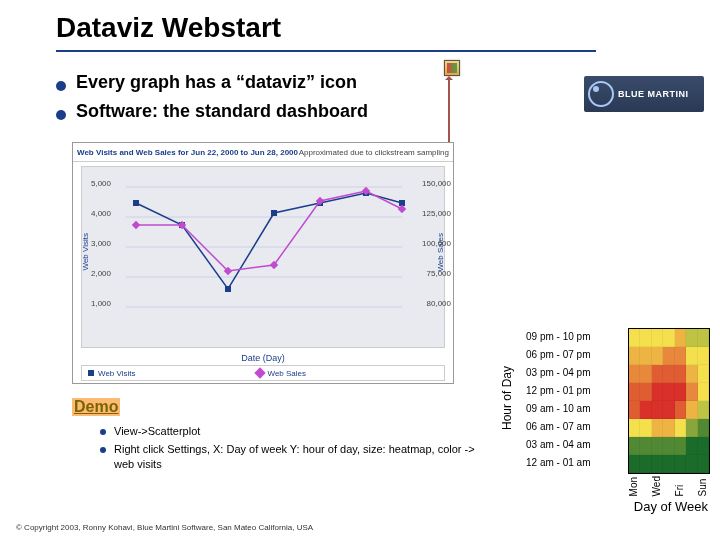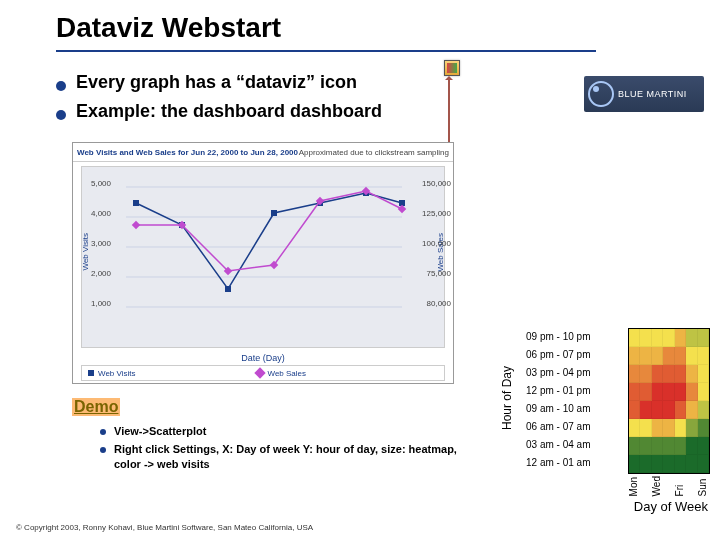--- a/index.html
+++ b/index.html
@@ -6,21 +6,21 @@
 .slide{position:relative;width:720px;height:540px}
 .title{position:absolute;left:56px;top:12px;font-size:28px;font-weight:bold;color:#000}
 .title-underline{position:absolute;left:56px;top:50px;width:540px;height:2px;background:#1a3e8a}
 .bullets{position:absolute;left:56px;top:72px}
 .bullet{display:flex;align-items:center;margin-bottom:8px}
 .dot{width:10px;height:10px;border-radius:50%;background:#1a3e8a;margin-top:6px;margin-right:10px;flex-shrink:0}
 .bullet-text{font-size:18px;font-weight:bold;color:#000}
 .logo{position:absolute;right:16px;top:76px;width:116px;height:36px;background:linear-gradient(#3a4b6b,#2a3a55);border-radius:2px;display:flex;align-items:center;padding-left:4px}
 .logo-swirl{width:22px;height:22px;border:2px solid #a9c7f5;border-radius:50%;position:relative}
 .logo-swirl::after{content:"";position:absolute;width:6px;height:6px;background:#a9c7f5;border-radius:50%;left:3px;top:3px}
-.logo-text{color:#fff;font-size:9px;font-weight:normal;margin-left:4px;letter-spacing:0.5px}
+.logo-text{color:#fff;font-size:9px;font-weight:bold;margin-left:4px;letter-spacing:0.5px}
 .chart-embed{position:absolute;left:72px;top:142px;width:380px;height:240px;border:1px solid #999;background:#fff}
 .chart-title-bar{height:18px;background:#fff;border-bottom:1px solid #ccc;display:flex;align-items:center;padding:0 4px;font-size:8px;color:#1a3e8a}
 .chart-title-bar .ct-left{font-weight:bold}
 .chart-title-bar .ct-right{margin-left:auto;color:#444}
 .chart-plot{position:relative;height:180px;margin:4px 8px 0 8px;background:#e8eaf0;border:1px solid #ccc}
 .chart-plot svg{position:absolute;inset:0}
 .yaxis-left{position:absolute;left:2px;top:40px;width:36px;font-size:8px;color:#444}
 .ytick{position:absolute;right:0;transform:translateY(-50%)}
 .yaxis-right{position:absolute;right:2px;top:40px;width:40px;font-size:8px;color:#444;text-align:left}
 .ylabel-left{position:absolute;left:8px;top:90px;font-size:8px;color:#1a3e8a;writing-mode:vertical-rl;transform:rotate(180deg)}
@@ -32,21 +32,21 @@
 .legend-mark.dia{width:8px;height:8px;background:#c04bcf;transform:rotate(45deg)}
 .legend-gap{width:120px}
 .dataviz-icon{position:absolute;left:444px;top:60px;width:14px;height:14px;border:1px solid #555;background:linear-gradient(#f9d37a,#e4a839);box-shadow:0 0 2px rgba(0,0,0,.3)}
 .dataviz-icon::after{content:"";position:absolute;left:2px;top:2px;right:2px;bottom:2px;background:linear-gradient(90deg,#d44,#4a4)}
 .arrow1{position:absolute;left:448px;top:78px;width:2px;height:68px;background:#a3554b}
 .arrow1::after{content:"";position:absolute;left:-3px;top:-6px;border:4px solid transparent;border-bottom-color:#a3554b}
 .demo{position:absolute;left:72px;top:398px;font-size:16px;font-weight:bold;color:#7a6400;text-decoration:underline;background:#fdba74;padding:0 2px}
 .sub-bullets{position:absolute;left:100px;top:424px;width:380px}
 .sub-bullet{display:flex;align-items:flex-start;margin-bottom:4px}
 .sub-dot{width:6px;height:6px;border-radius:50%;background:#1a3e8a;margin-top:5px;margin-right:8px;flex-shrink:0}
-.sub-text{font-size:11px;font-weight:bold;color:#000;line-height:1.3}
+.sub-text{font-size:11px;font-weight:normal;color:#000;line-height:1.3}
 .heatmap{position:absolute;right:2px;top:316px;width:220px;height:198px}
 .heat-ylabel{position:absolute;left:2px;top:50px;font-size:12px;writing-mode:vertical-rl;transform:rotate(180deg)}
 .heat-yticks{position:absolute;left:28px;top:12px;font-size:10px;color:#000;line-height:18px}
 .heat-grid{position:absolute;left:130px;top:12px;width:80px;height:144px;display:grid;grid-template-columns:repeat(7,1fr);grid-template-rows:repeat(8,1fr);border:1px solid #000}
 .cell{border-right:0.5px solid rgba(0,0,0,0.05);border-bottom:0.5px solid rgba(0,0,0,0.05)}
 .heat-xticks{position:absolute;left:130px;top:160px;width:80px;display:flex;justify-content:space-between;font-size:10px}
 .heat-xticks span{writing-mode:vertical-rl;transform:rotate(180deg)}
 .heat-xlabel{position:absolute;right:10px;bottom:0;font-size:13px}
 .copyright{position:absolute;left:16px;bottom:8px;font-size:8px;color:#333}
 </style>
@@ -62,21 +62,21 @@
   <div class="logo-text">BLUE MARTINI</div>
 </div>
 
 <div class="bullets">
   <div class="bullet">
     <div class="dot"></div>
     <div class="bullet-text">Every graph has a “dataviz” icon</div>
   </div>
   <div class="bullet">
     <div class="dot"></div>
-    <div class="bullet-text">Example: the dashboard dashboard</div>
+    <div class="bullet-text">Software: the standard dashboard</div>
   </div>
 </div>
 
 <div class="dataviz-icon"></div>
 <div class="arrow1"></div>
 
 <div class="chart-embed">
   <div class="chart-title-bar">
     <span class="ct-left">Web Visits and Web Sales for Jun 22, 2000 to Jun 28, 2000</span>
     <span class="ct-right">Approximated due to clickstream sampling</span>

